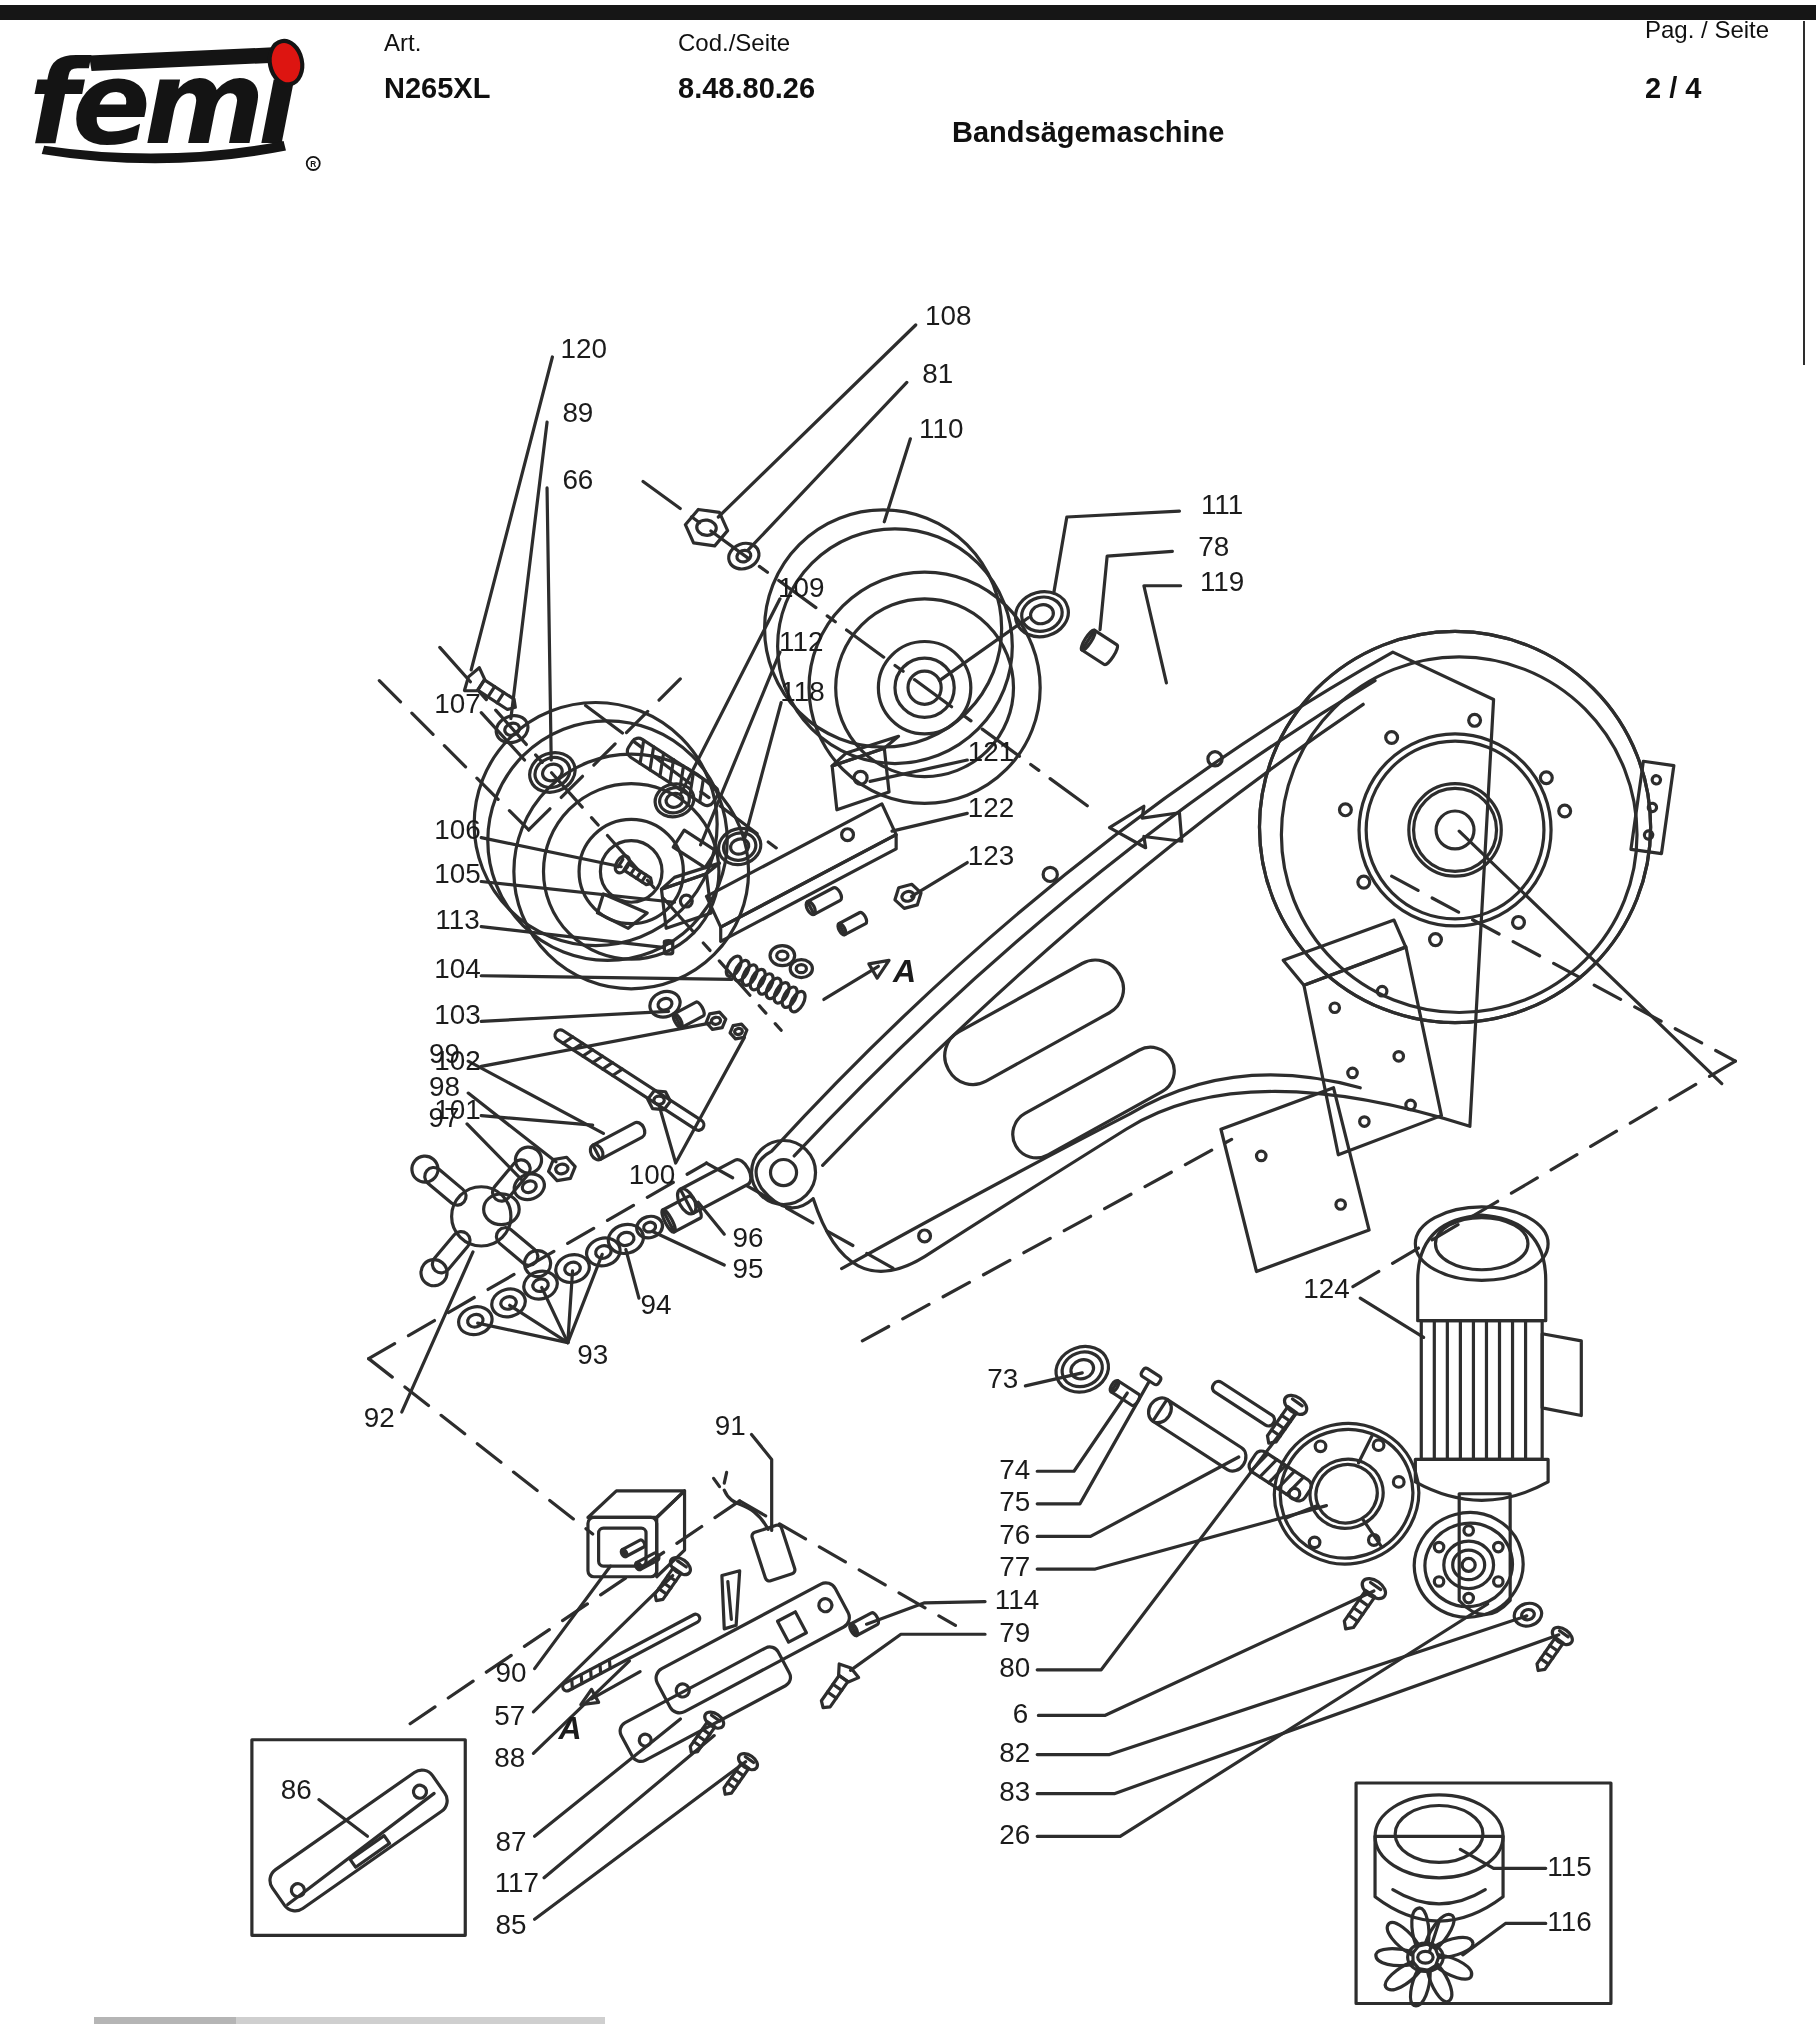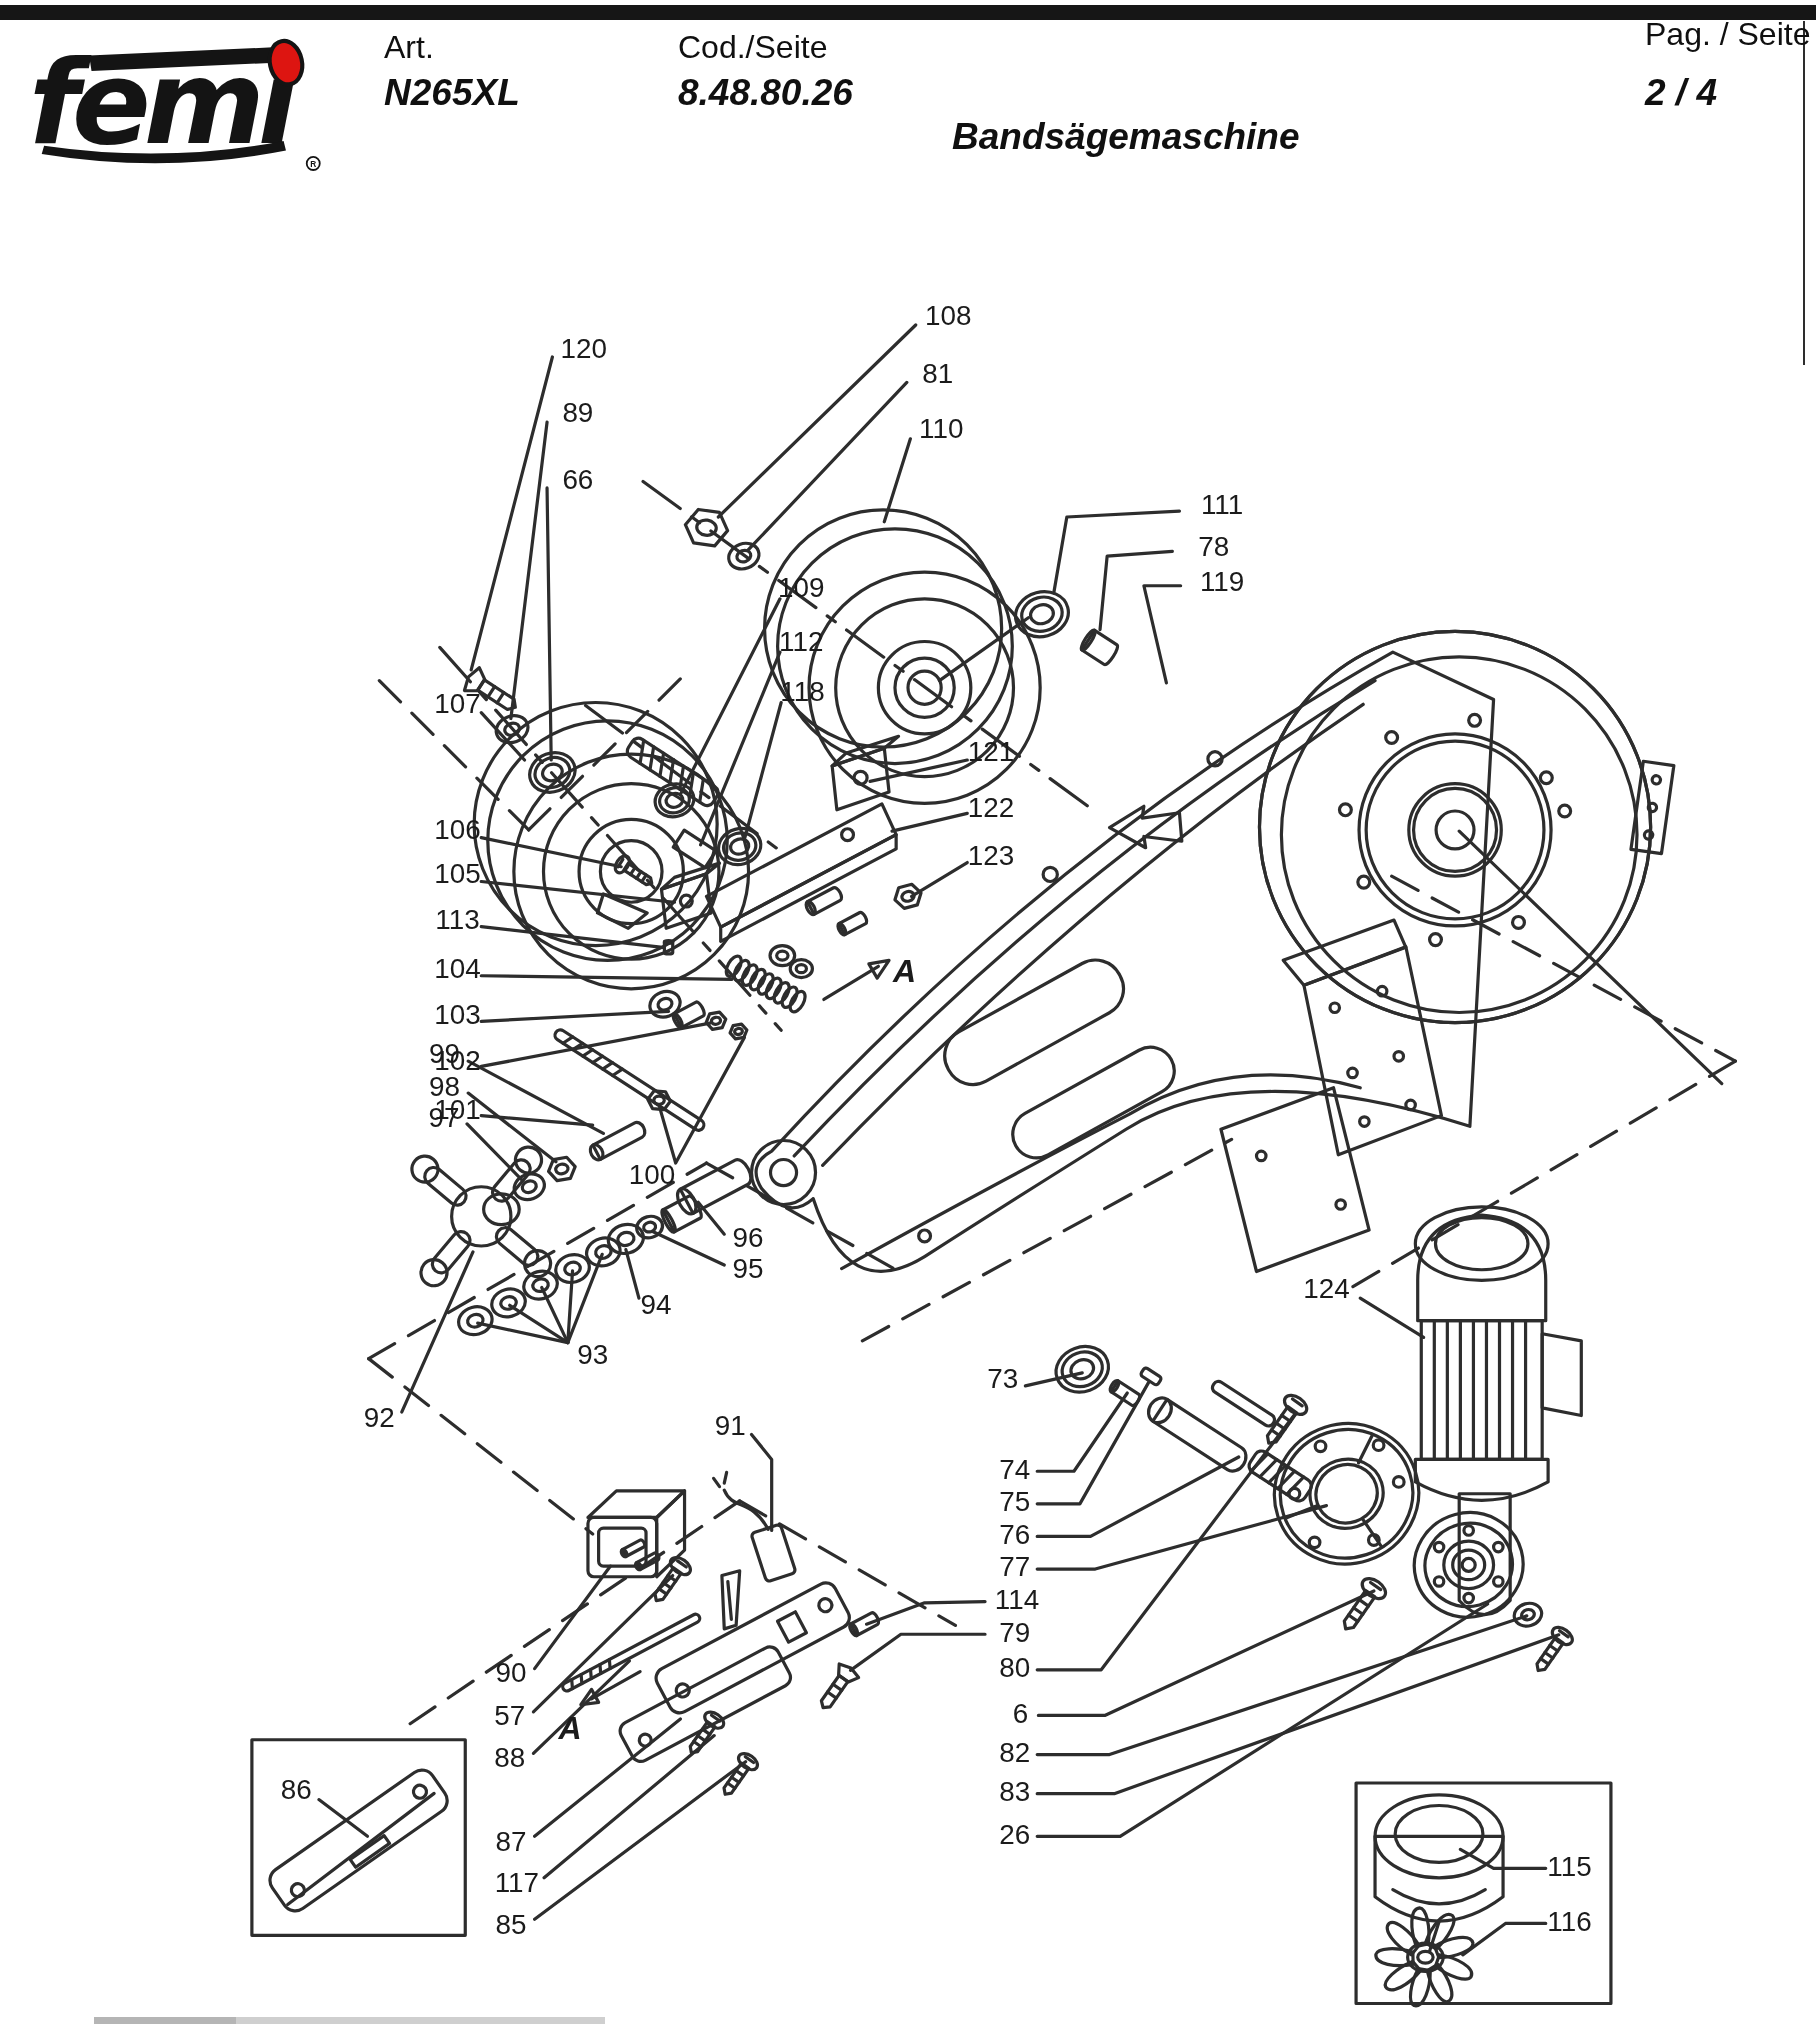--- a/index.html
+++ b/index.html
@@ -3,22 +3,22 @@
 <meta charset="utf-8">
 <style>
   html,body{margin:0;padding:0;background:#e8e8e8;}
   .page{position:relative;width:1816px;height:2025px;background:#ffffff;overflow:hidden;
         font-family:"Liberation Sans",sans-serif;}
   .topbar{position:absolute;left:0;top:4.7px;width:1816px;height:15.4px;background:#161616;}
   .rightrule{position:absolute;left:1803px;top:21.3px;width:2.4px;height:344px;background:#2d2d2d;}
   .botstrip1{position:absolute;left:94px;top:2017px;width:142px;height:7.1px;background:#b5b5b5;}
   .botstrip2{position:absolute;left:236px;top:2017px;width:369px;height:6.5px;background:#cfcfcf;}
   .hdr{position:absolute;color:#101010;white-space:nowrap;}
-  .hlabel{font-size:32px;font-weight:400;}
-  .hvalue{font-size:37px;font-weight:700;font-style:italic;}
+  .hlabel{font-size:24px;font-weight:400;}
+  .hvalue{font-size:29px;font-weight:700;}
   svg{position:absolute;left:0;top:0;}
   .art *{vector-effect:non-scaling-stroke;}
   .art path,.art circle,.art ellipse,.art rect,.art line,.art polyline,.art polygon{
       fill:none;stroke:#2d2d2d;stroke-width:3.2;stroke-linecap:round;stroke-linejoin:round;}
   .fw{fill:#ffffff;}
   .fd{fill:#161616;stroke:none;}
   .thin{stroke-width:2.2;}
   .dash{stroke-dasharray:30 16;stroke-width:2.6;}
   .ddot{stroke-dasharray:46 14 10 14;stroke-width:2.6;}
   .leader{fill:none;stroke:#2d2d2d;stroke-width:2.8;}

